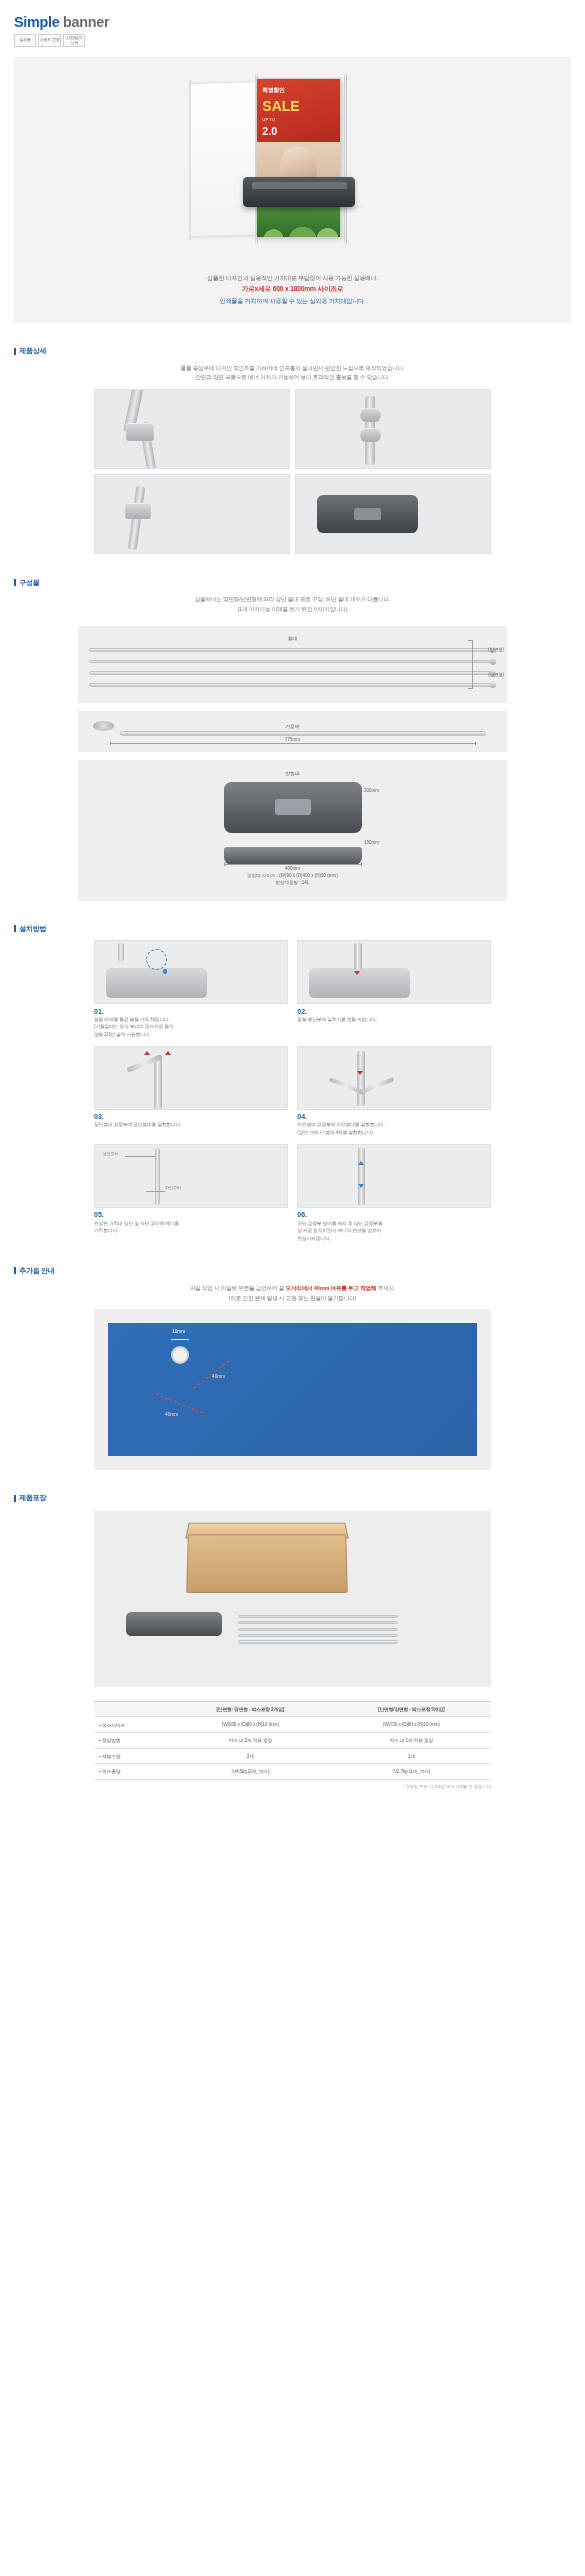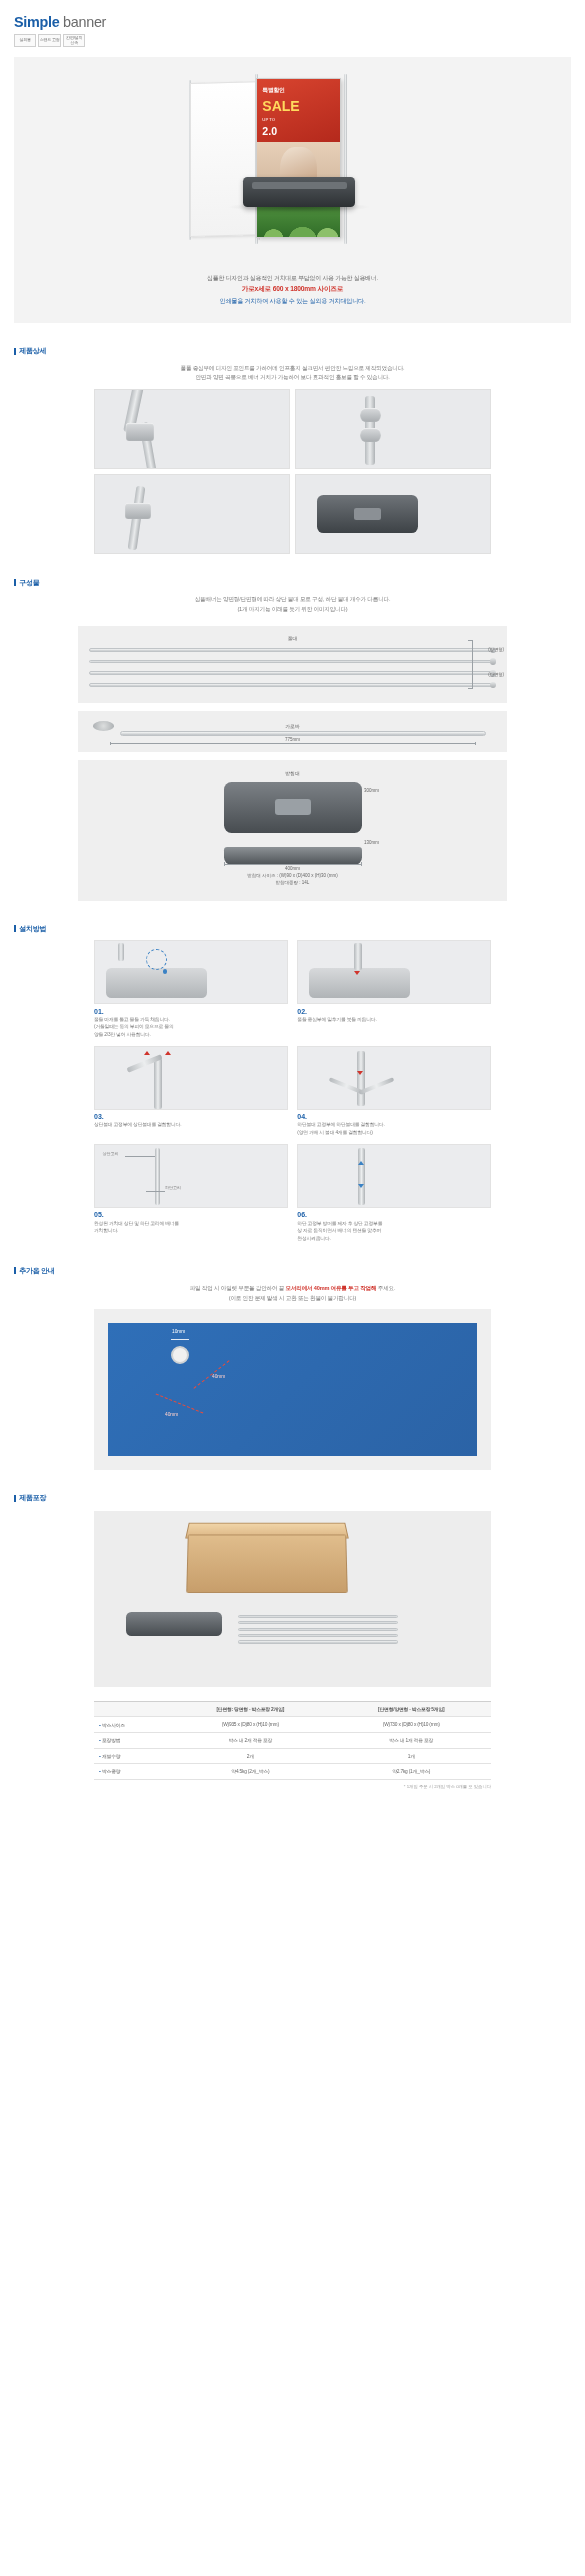--- a/index.html
+++ b/index.html
@@ -9,21 +9,21 @@
     background:#ffffff;
     font-family:"Liberation Sans", sans-serif;
     color:#444;
     -webkit-font-smoothing:antialiased;
   }
   .page { width:585px; position:relative; padding-bottom:21px; }
 
   
   .title-block { padding:14px 0 0 14px; }
   .title-main { font-size:14.4px; font-weight:bold; color:#1b5fa8; letter-spacing:-0.3px; }
-  .title-main .light { font-weight:normal; color:#6b6b6b; }
+  .title-main .light { font-weight:bold; color:#6b6b6b; }
   .title-sub { font-size:8px; color:#555; margin-top:1.6px; letter-spacing:-0.3px; }
   .tag-row { margin-top:4.3px; display:flex; gap:2.1px; }
   .tag {
     width:22.4px; height:12.8px; border:0.5px solid #cfcfcf; background:#fafafa;
     font-size:4px; color:#666; display:flex; align-items:center; justify-content:center;
     text-align:center; line-height:1.2; letter-spacing:-0.2px;
   }
 
   
   .hero { margin:9.6px 14px 0 14px; background:#f3f3f3; height:266px; position:relative; overflow:hidden; }

